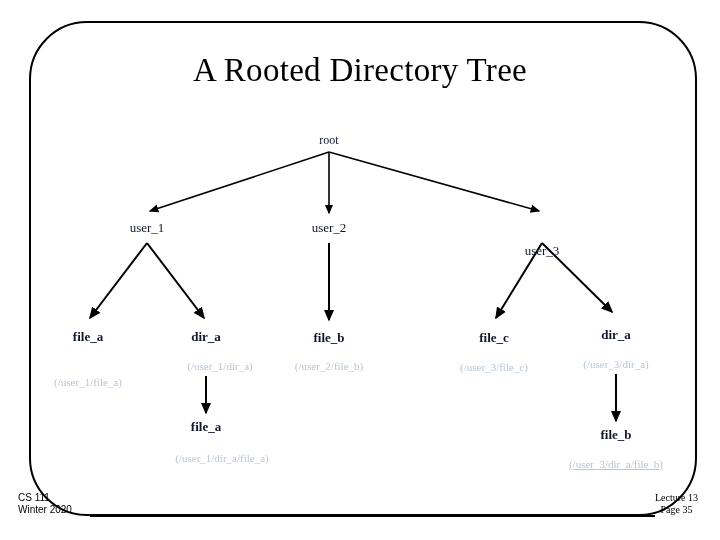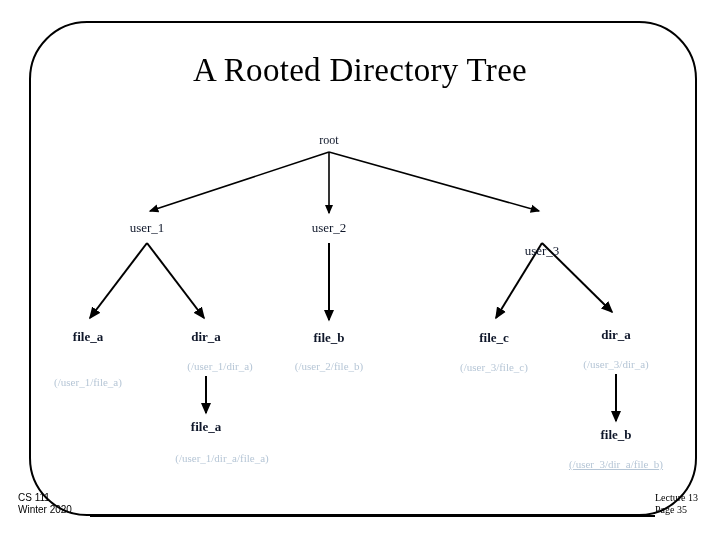--- a/index.html
+++ b/index.html
@@ -95,21 +95,21 @@
   }
   #footer-right {
     position: absolute;
     left: 655px;
     top: 492px;
     font-size: 10px;
     line-height: 12px;
     color: #000000;
     font-family: "Liberation Serif", "DejaVu Serif", serif;
     white-space: nowrap;
-    text-align: left;
+    text-align: center;
   }
   #footer-rule {
     position: absolute;
     left: 90px;
     top: 515px;
     width: 565px;
     height: 0;
     border-top: 2px solid #000000;
   }
 </style>

